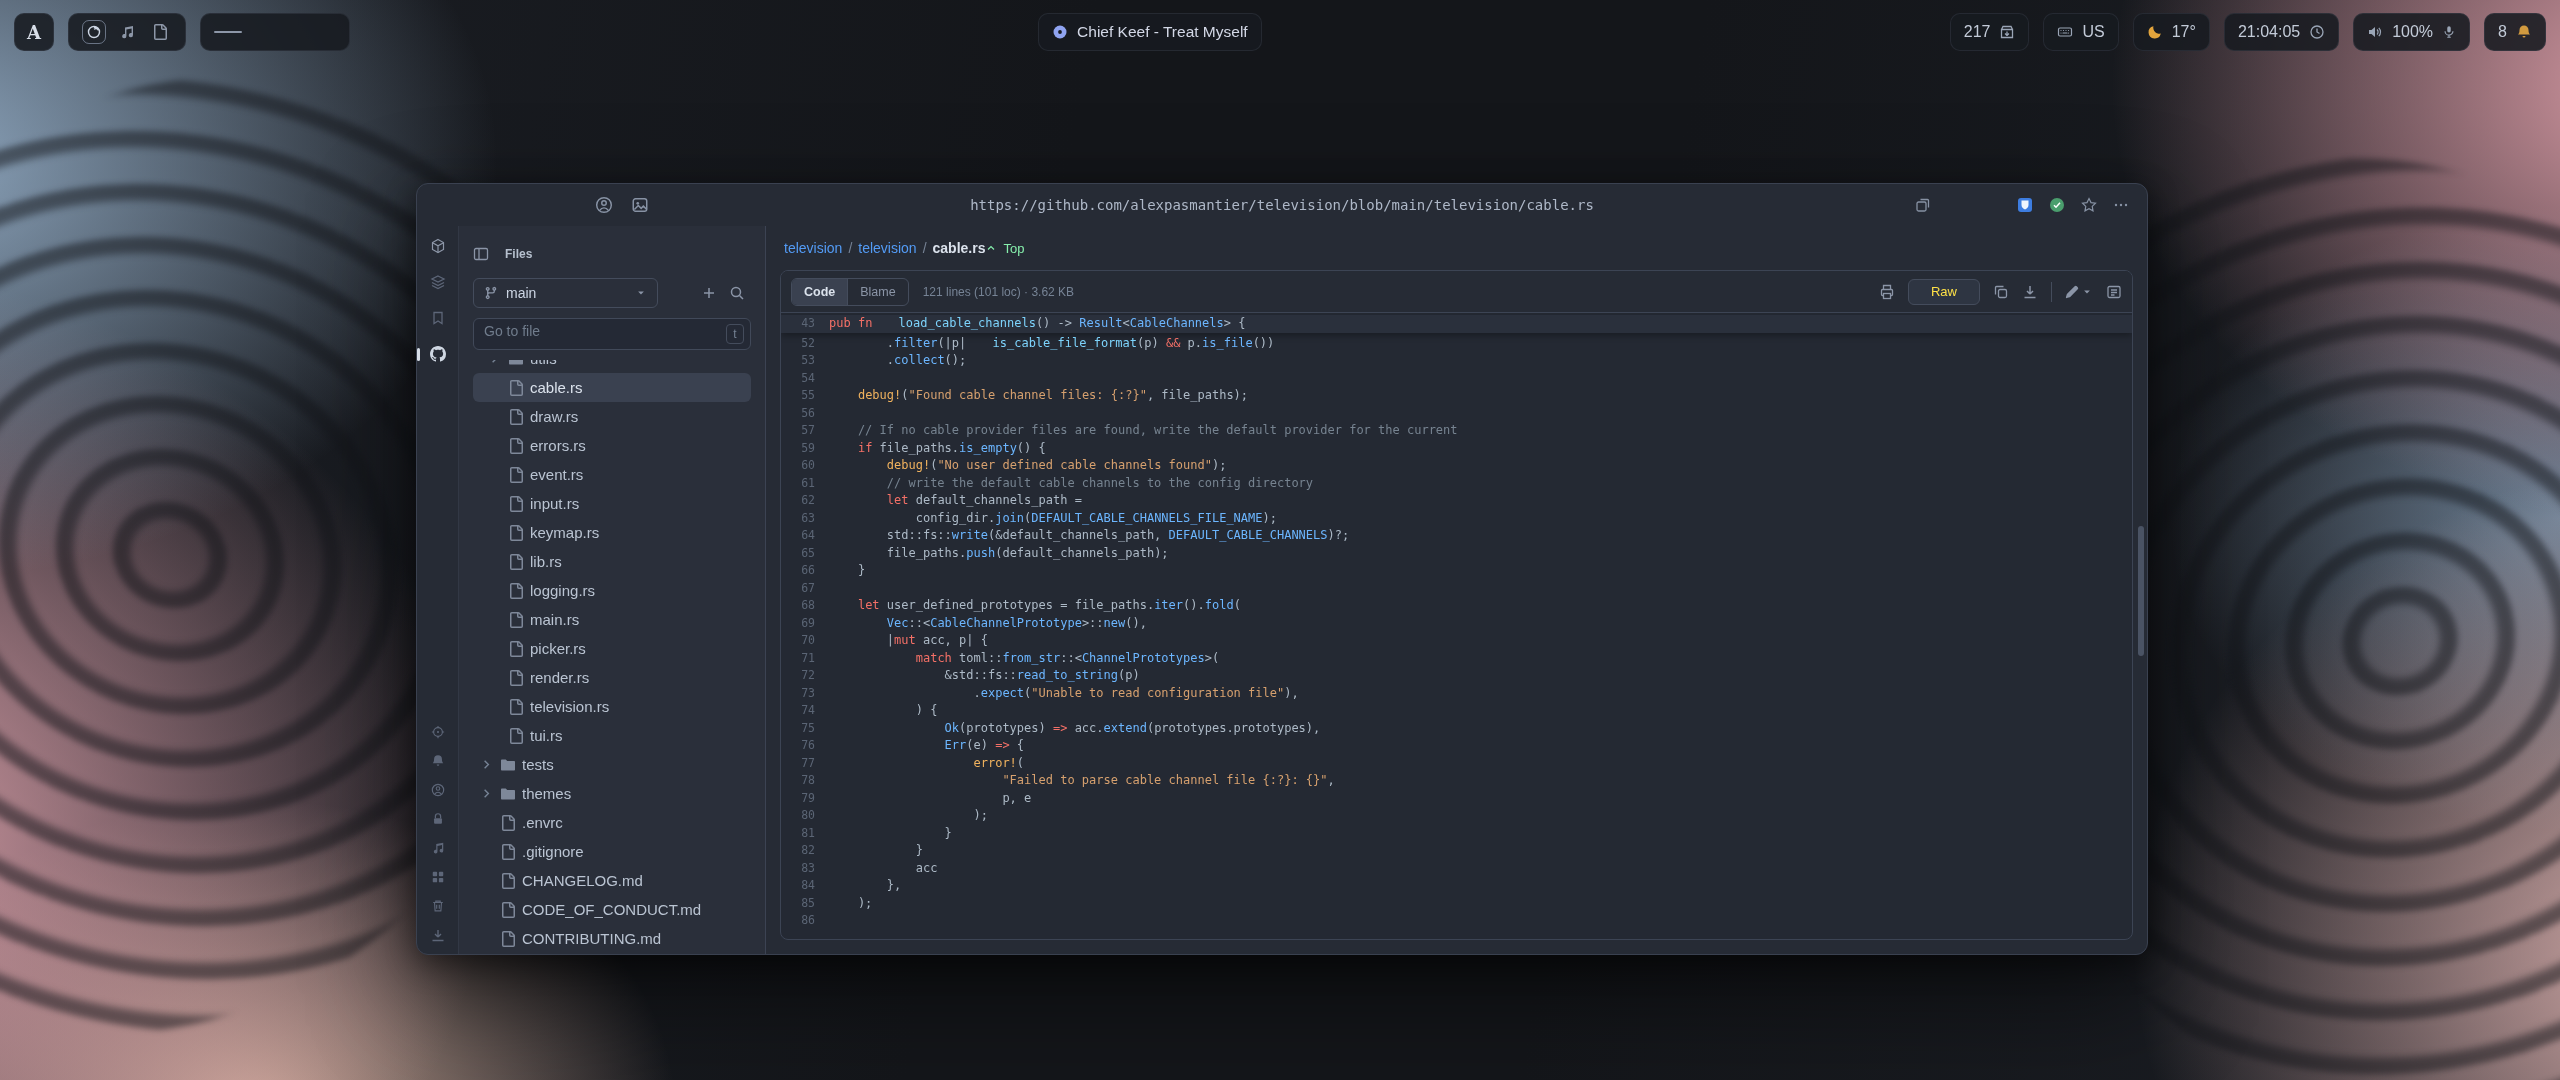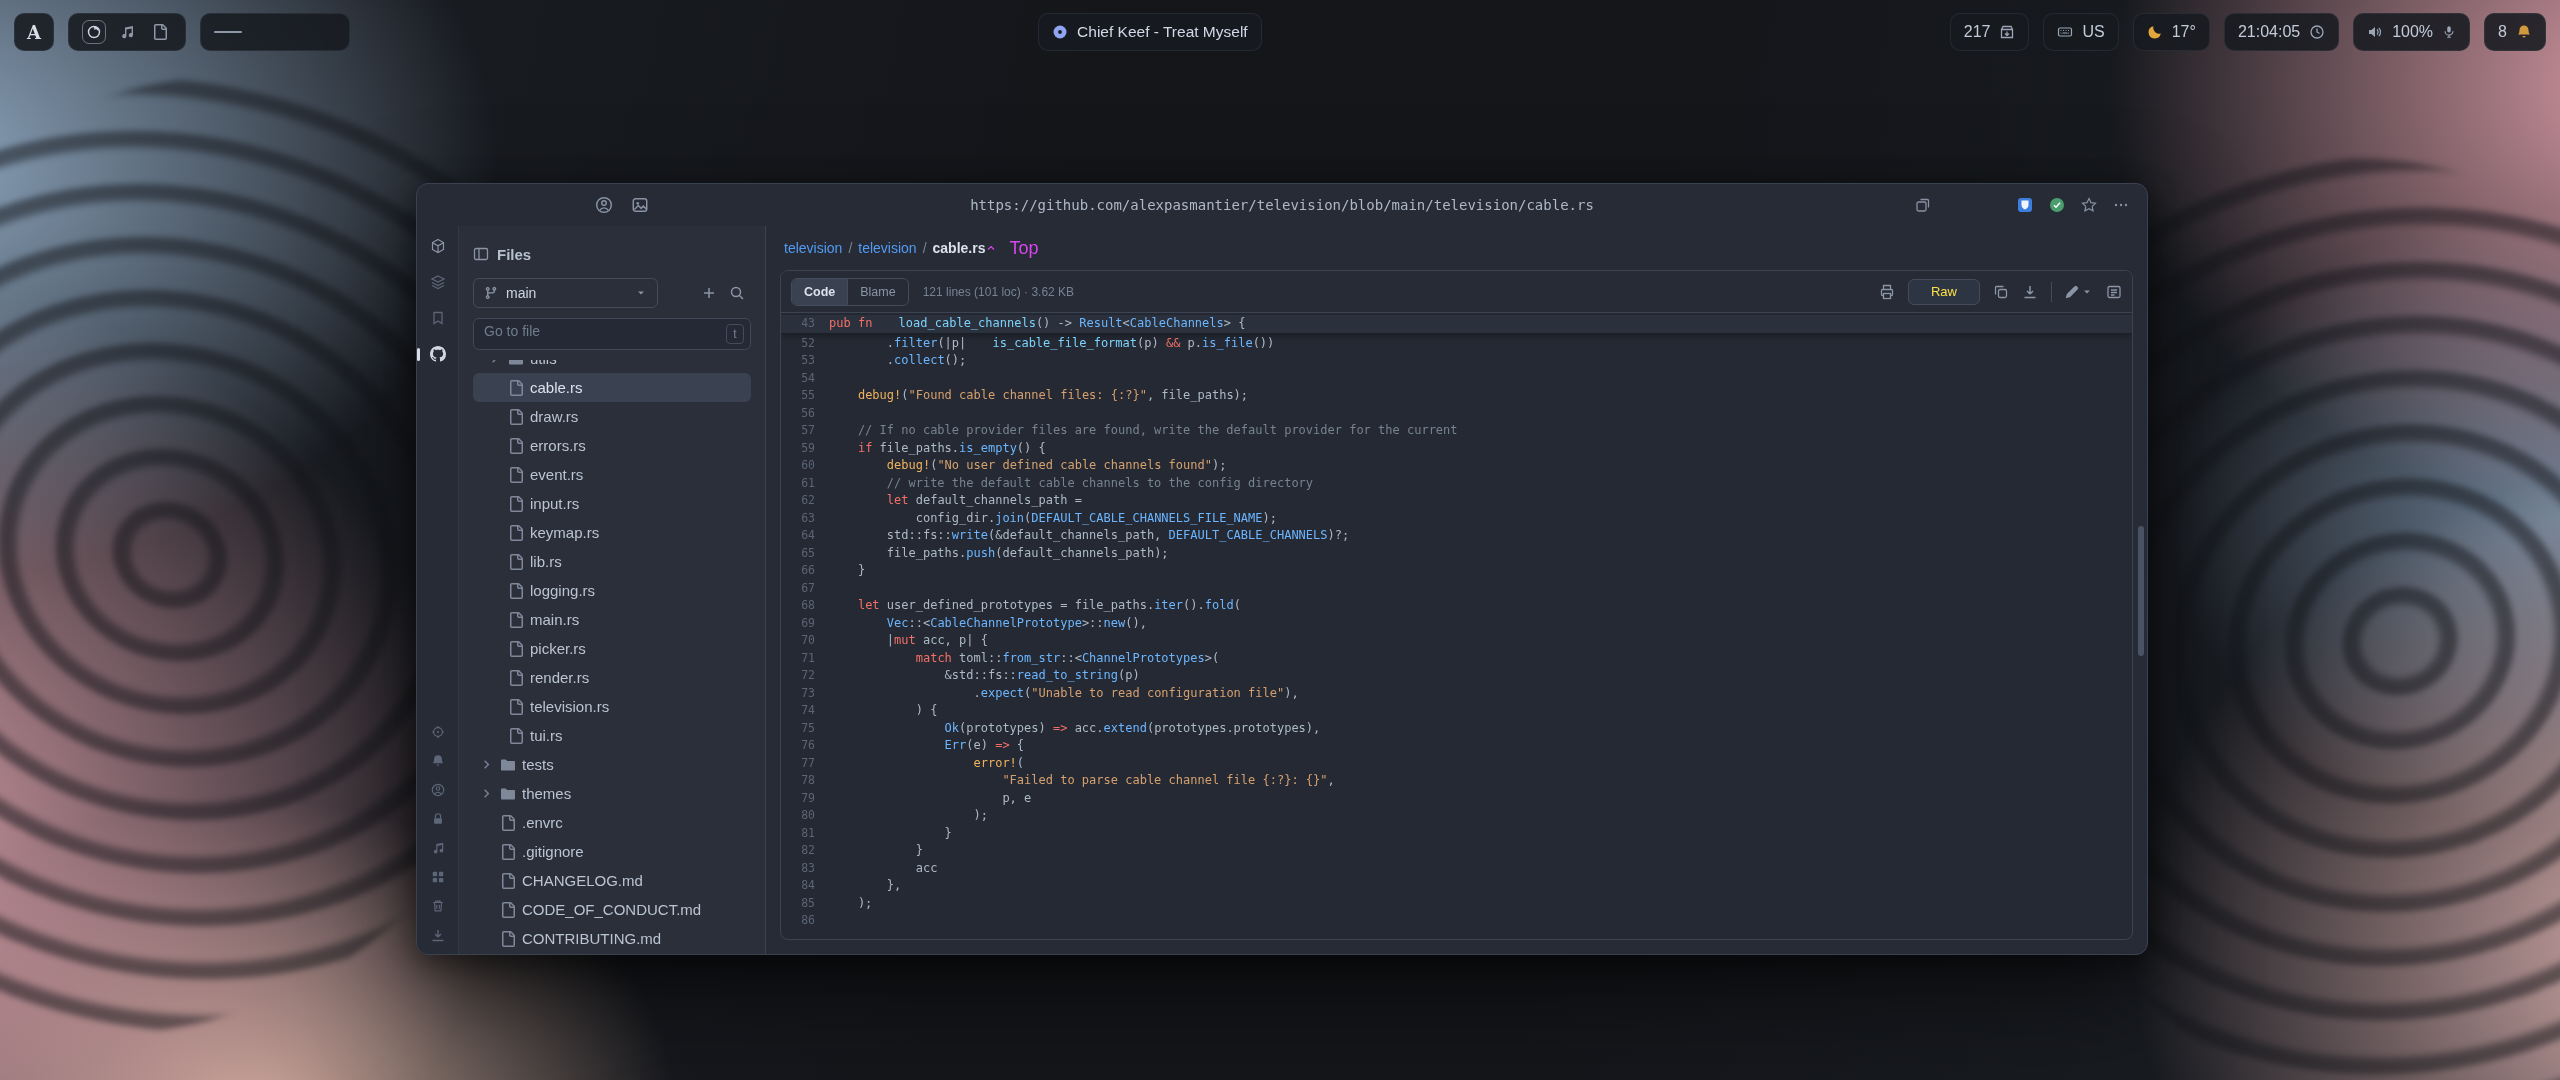--- a/index.html
+++ b/index.html
@@ -77,22 +77,22 @@
   .strip .ic { color:#5d6678; position:relative; }
   .strip .ic.lighter { color:#8d97a8; }
   .strip .ic.active { color:#cfd7e2; }
   .strip .ic.active::before { content:''; position:absolute; left:-13px; top:2px; width:3px; height:13px;
     background:#d7dee8; border-radius:2px; }
 
   
   .files-panel { width:307px; flex:0 0 307px; background:#2a2f3a;
     border-right:1px solid rgba(68,76,94,.7); padding:14px 14px 0;
     display:flex; flex-direction:column; min-height:0; }
-  .fp-header { display:flex; align-items:center; gap:8px; height:28px;
-    color:#b6c0ce; font-size:15px; font-weight:bold; }
+  .fp-header { display:flex; align-items:center; gap:16px; height:28px;
+    color:#b6c0ce; font-size:12px; font-weight:bold; }
   .fp-header .ic { color:#8b95a7; }
   .fp-branch-row { display:flex; align-items:center; margin-top:10px; }
   .branch-select { display:flex; align-items:center; gap:8px; height:30px; padding:0 10px;
     border:1px solid #444c5c; border-radius:6px; color:#cdd6e4; font-size:14px; width:185px; }
   .branch-select .ic { color:#8b95a7; }
   .branch-select .lbl { flex:1; }
   .fp-spacer { flex:1; }
   .icon-btn { width:28px; height:28px; display:flex; align-items:center; justify-content:center;
     color:#8b95a7; border-radius:6px; }
   .goto-wrap { margin-top:10px; position:relative; }
@@ -115,21 +115,21 @@
     height:19px; background:#cfd7e2; border-radius:2px; }
   .clip-top { margin-top:-16px; }
 
   
   .gh-main { flex:1; display:flex; flex-direction:column; min-width:0; position:relative; }
   .crumb-row { height:44px; flex:0 0 auto; display:flex; align-items:center;
     padding:0 18px; }
   .crumbs { font-size:14px; color:#768395; display:flex; gap:6px; align-items:center; }
   .crumb-link { color:#539bf5; }
   .crumb-file { color:#dbe2ec; font-weight:bold; }
-  .top-link { display:flex; align-items:center; gap:12px; color:#d946ef; font-size:18px; }
+  .top-link { display:flex; align-items:center; gap:6px; color:#86efac; font-size:13px; }
 
   .code-box { margin:0 14px 14px; flex:1; min-height:0; border:1px solid #3c4454; border-radius:8px;
     overflow:hidden; display:flex; flex-direction:column; background:#242933; }
   .code-toolbar { height:42px; flex:0 0 auto; display:flex; align-items:center; padding:0 10px;
     background:#262b35; border-bottom:1px solid #3c4454; }
   .seg { display:flex; border:1px solid #444c5c; border-radius:6px; overflow:hidden; height:28px; }
   .seg-btn { padding:0 12px; font-size:12.5px; display:flex; align-items:center; color:#8b95a7; }
   .seg-btn.active { background:#3a4150; color:#dbe2ec; font-weight:bold; }
   .seg-btn + .seg-btn { border-left:1px solid #444c5c; }
   .meta { margin-left:14px; font-size:12px; color:#768395; }

